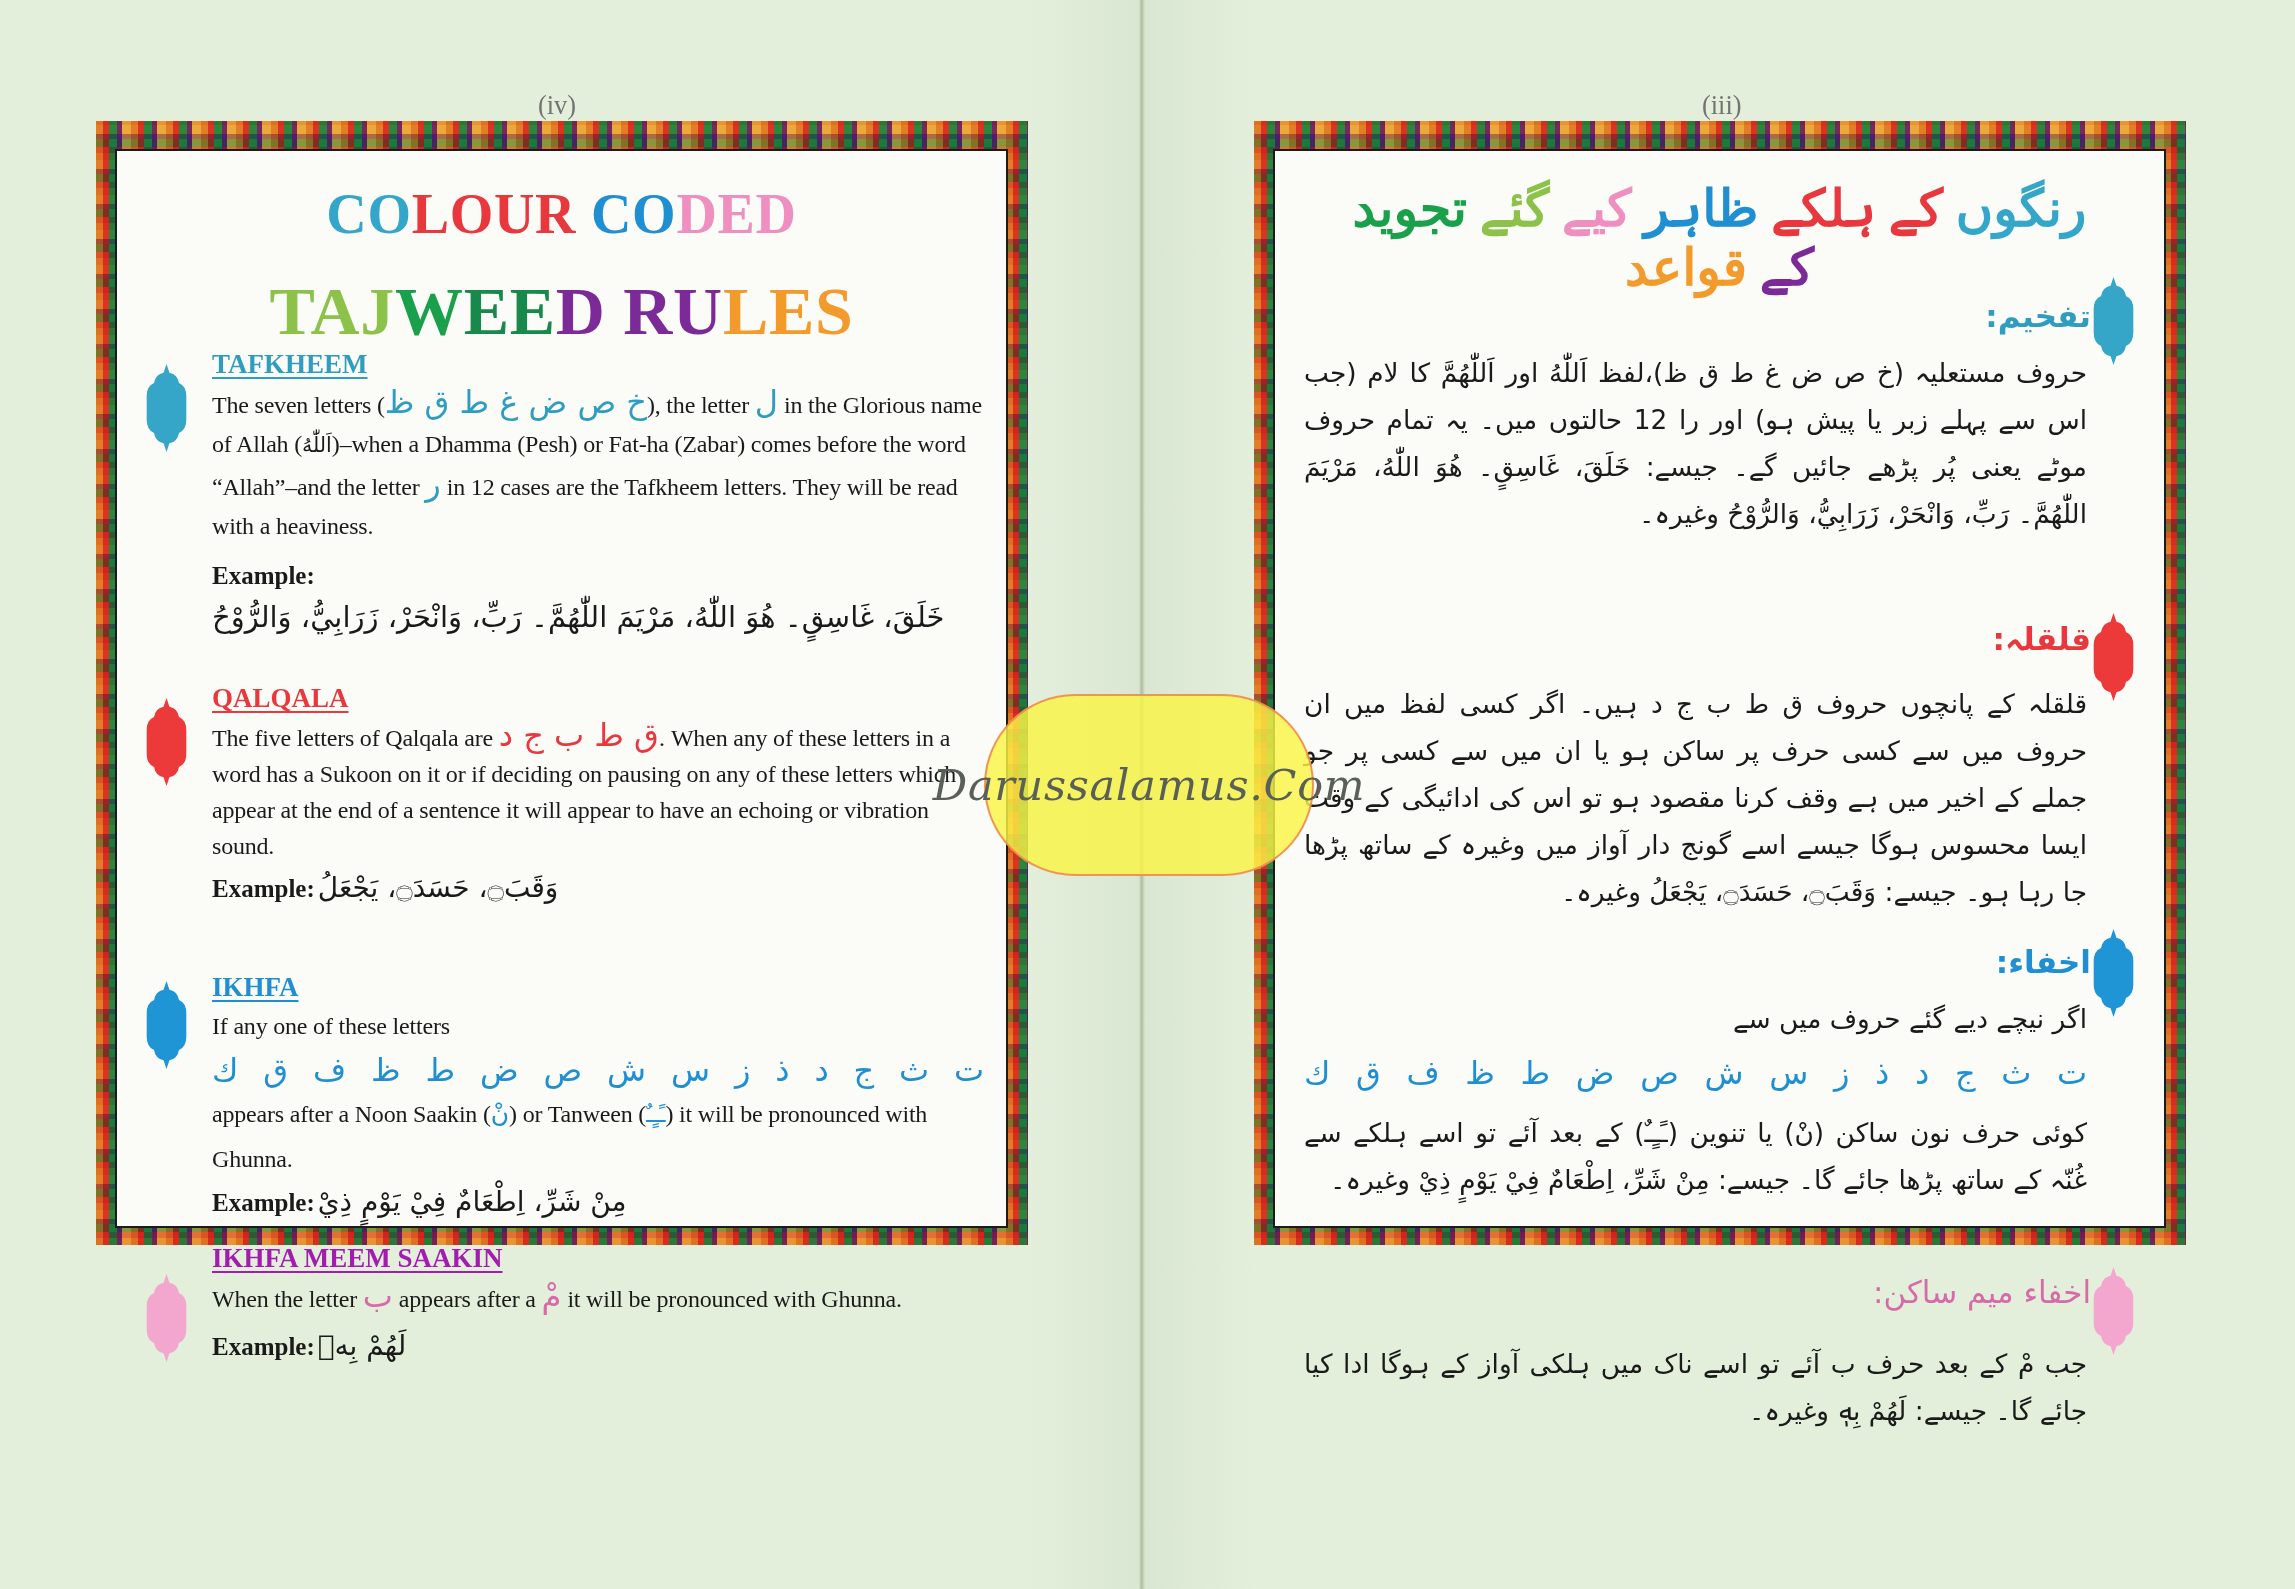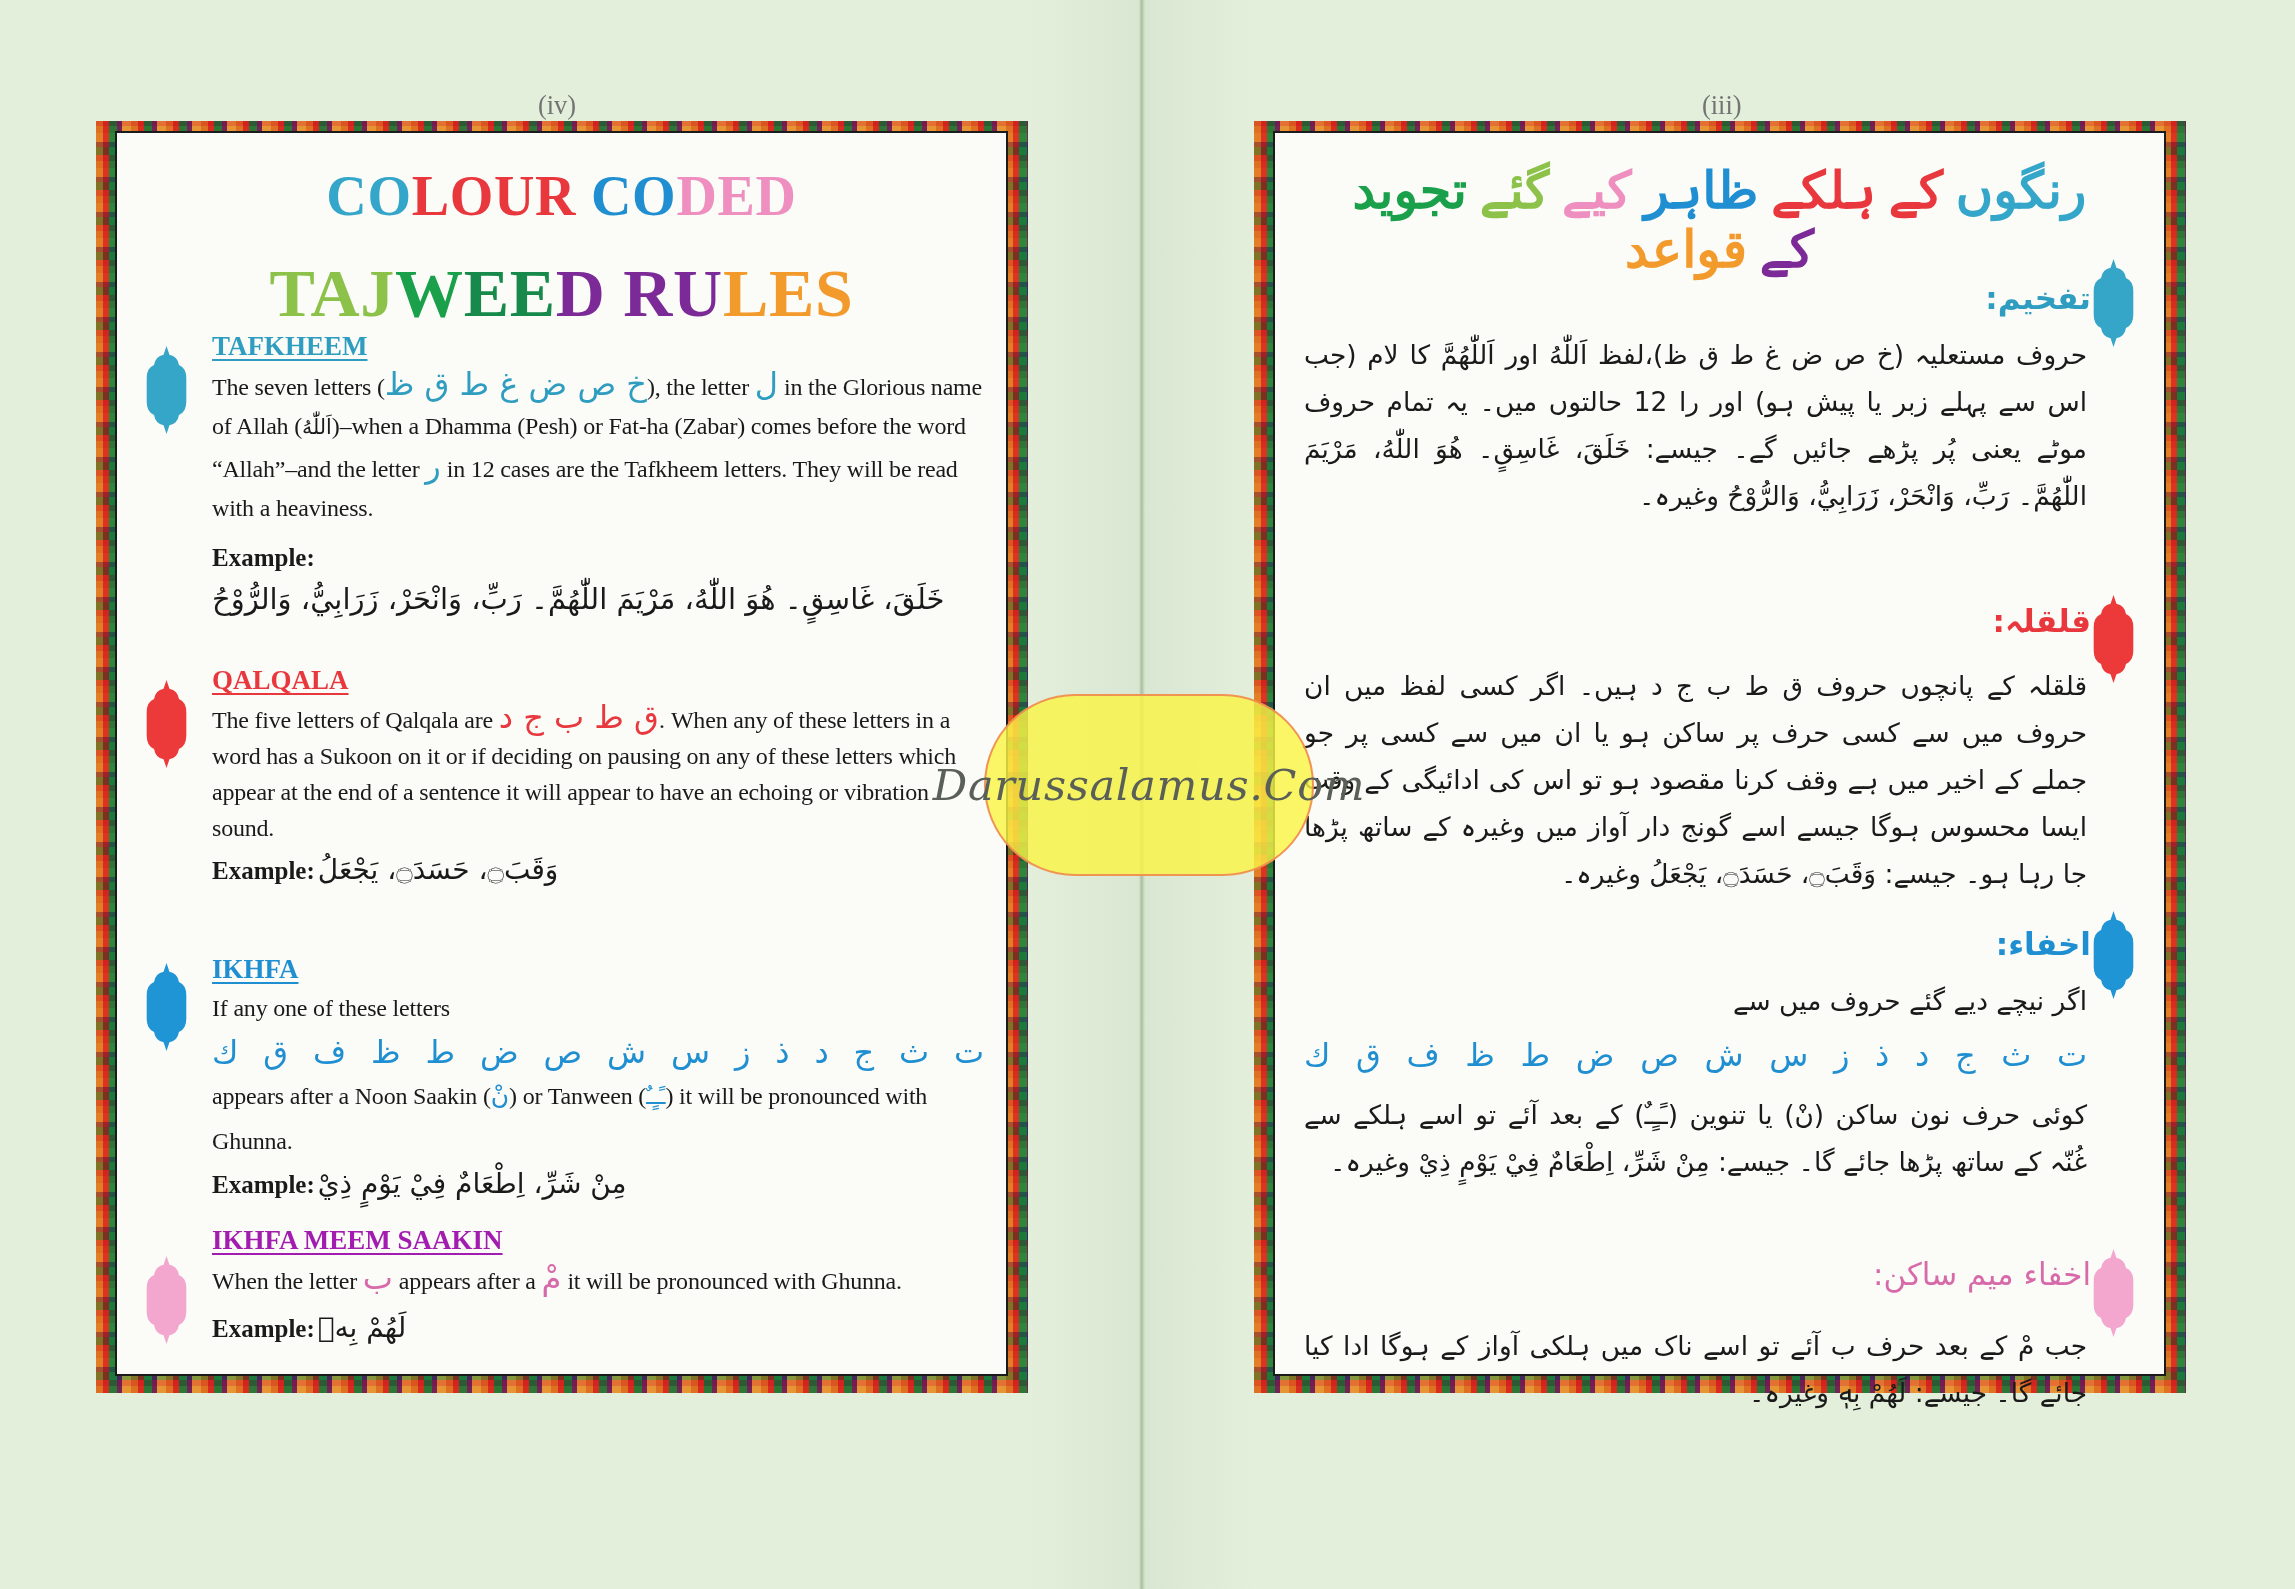--- a/index.html
+++ b/index.html
@@ -3,24 +3,24 @@
 <meta charset="utf-8">
 <style>
   html,body{margin:0;padding:0;}
   body{width:2295px;height:1589px;position:relative;overflow:hidden;
     background:#e3efdb;font-family:"Liberation Serif","DejaVu Serif",serif;color:#1a1a1a;}
   .spine{position:absolute;left:1139px;top:0;width:5.9px;height:1589px;
     background:linear-gradient(90deg,#d5e4cc,#a9bfa0 45%,#d8e7cf);}
   .page-shade-l{position:absolute;left:1028px;top:0;width:112px;height:1589px;background:linear-gradient(90deg,rgba(0,0,0,0),rgba(60,90,60,.06));}
   .page-shade-r{position:absolute;left:1145px;top:0;width:110px;height:1589px;background:linear-gradient(90deg,rgba(60,90,60,.06),rgba(0,0,0,0));}
   .page-num{position:absolute;top:90px;font-size:26.4px;color:#737373;}
-  .frame{position:absolute;top:121px;height:1272px;box-sizing:border-box;
+  .frame{position:absolute;top:121px;height:1124px;box-sizing:border-box;
     background:
       repeating-linear-gradient(90deg,#e9923a 0 7.3px,#e23b34 7.3px 13.2px,#2f9a5b 13.2px 20.6px,#7a2f91 20.6px 26.4px,#f2c25a 26.4px 35px);
-    padding:10px 20px 17px 19px;}
+    padding:28px 20px 17px 19px;}
   .frame::before{content:"";position:absolute;inset:0;
     background:repeating-linear-gradient(0deg,#e9923a 0 7.3px,#e23b34 7.3px 13.2px,#2f9a5b 13.2px 20.6px,#7a2f91 20.6px 26.4px,#f2c25a 26.4px 35px);
     opacity:.55;mix-blend-mode:multiply;pointer-events:none;}
   .frame-inner{position:relative;width:100%;height:100%;box-sizing:border-box;
     background:#fbfbf8;border:2.2px solid #1b1b1b;}
   .frame.left{left:96px;width:932px;}
   .frame.right{left:1254px;width:932px;}
 
   .title{position:absolute;left:0;right:0;text-align:center;font-weight:bold;letter-spacing:0.7px;}
   .title-line1{top:31px;font-size:56px;}

